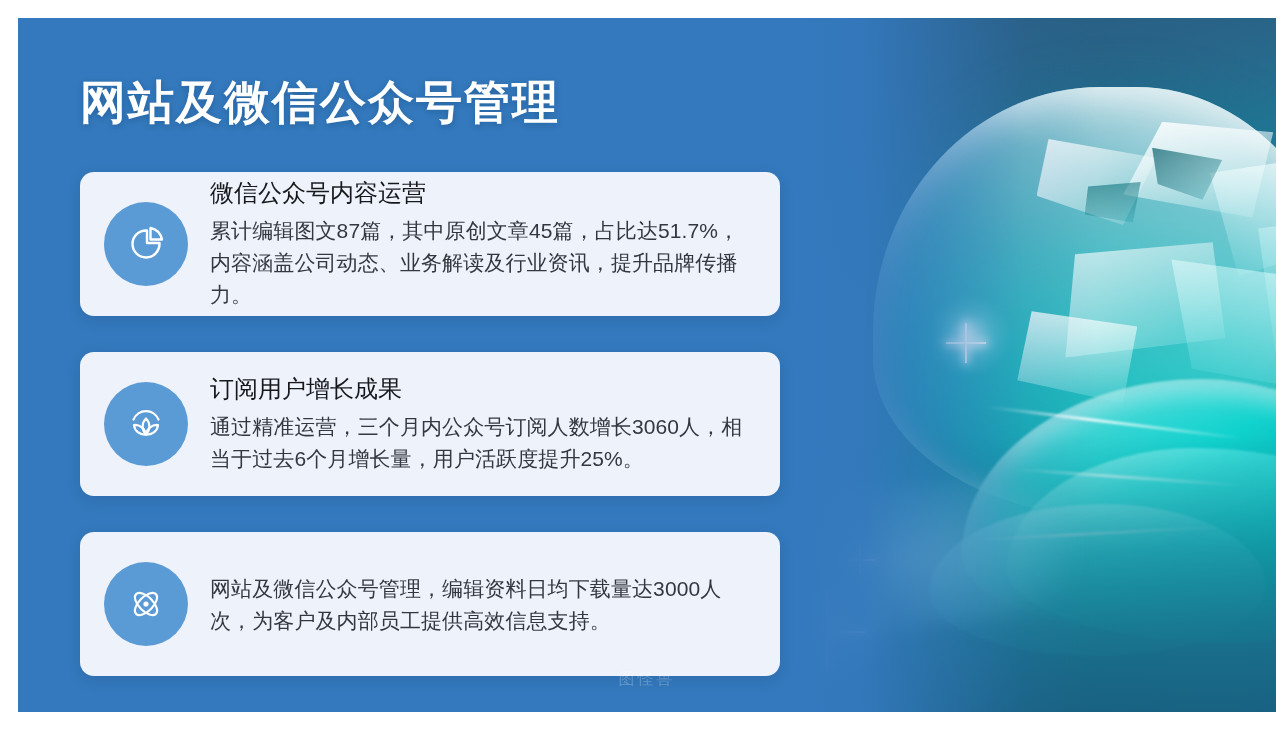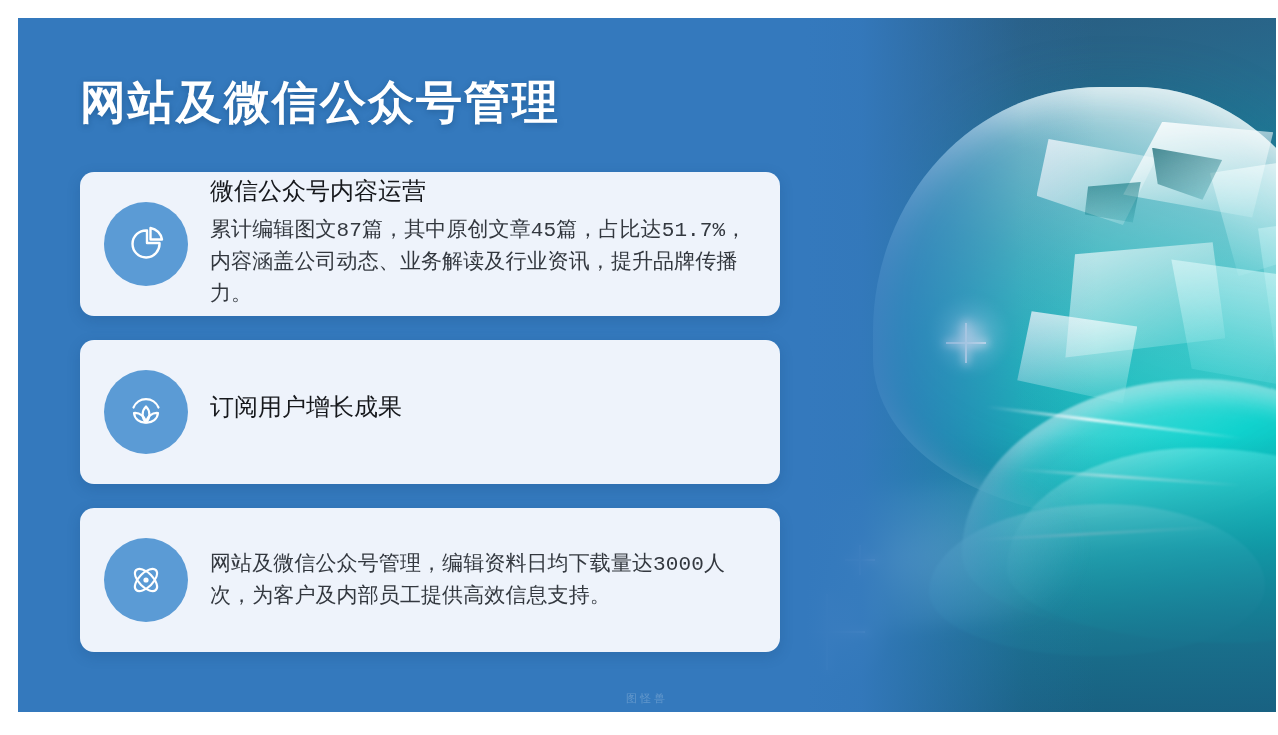--- a/index.html
+++ b/index.html
@@ -239,29 +239,28 @@
   .cards {
     position: absolute;
     left: 62px;
     top: 154px;
     width: 700px;
   }
   .card {
     position: relative;
     width: 700px;
     height: 144px;
-    margin-bottom: 24px;
+    margin-bottom: 36px;
     background: #eef3fb;
     border-radius: 14px;
     box-shadow: 0 4px 14px rgba(16,58,102,0.18);
     display: flex;
     align-items: center;
     box-sizing: border-box;
     padding: 0 26px 0 24px;
-    font-family: Liberation Mono, monospace;
   }
   .card-icon {
     flex: 0 0 auto;
     width: 84px;
     height: 84px;
     border-radius: 50%;
     background: #5b9bd5;
     display: flex;
     align-items: center;
     justify-content: center;
@@ -285,23 +284,23 @@
     font-size: 21px;
     line-height: 32px;
     color: #33383f;
     letter-spacing: 0.1px;
   }
 
   
   .watermark {
     position: absolute;
     left: 50%;
-    bottom: 6px;
+    bottom: 22px;
     transform: translateX(-50%);
-    font-size: 11px;
+    font-size: 16px;
     color: rgba(255,255,255,0.22);
     letter-spacing: 3px;
     z-index: 6;
     user-select: none;
   }
 </style>
 </head>
 <body>
 
 <div class="slide-frame">
@@ -364,20 +363,21 @@
         <div class="card-icon">
           <svg width="44" height="44" viewBox="0 0 44 44" aria-hidden="true">
             <path d="M9.5 17.5 A13.5 13.5 0 0 1 34.5 17.5" fill="none" stroke="#ffffff" stroke-width="2.2" stroke-linecap="round"></path>
             <path d="M22 16.5 C26.5 21 26.5 28 22 32.5 C17.5 28 17.5 21 22 16.5 Z" fill="none" stroke="#ffffff" stroke-width="2.2" stroke-linejoin="round"></path>
             <path d="M22 32.5 C15.5 33 10.5 29 10 23 C16 22.5 21 26.5 22 32.5 Z" fill="none" stroke="#ffffff" stroke-width="2.2" stroke-linejoin="round"></path>
             <path d="M22 32.5 C28.5 33 33.5 29 34 23 C28 22.5 23 26.5 22 32.5 Z" fill="none" stroke="#ffffff" stroke-width="2.2" stroke-linejoin="round"></path>
           </svg>
         </div>
         <div class="card-text">
           <h2 class="card-title">订阅用户增长成果</h2>
+          <p class="card-desc">通过精准运营，三个月内公众号订阅人数增长3060人，相当于过去6个月增长量，用户活跃度提升25%。</p>
         </div>
       </div>
 
       <div class="card">
         <div class="card-icon">
           <svg width="44" height="44" viewBox="0 0 44 44" aria-hidden="true">
             <g fill="none" stroke="#ffffff" stroke-width="2.2">
               <ellipse cx="22" cy="22" rx="14" ry="7" transform="rotate(45 22 22)"></ellipse>
               <ellipse cx="22" cy="22" rx="14" ry="7" transform="rotate(-45 22 22)"></ellipse>
             </g>

